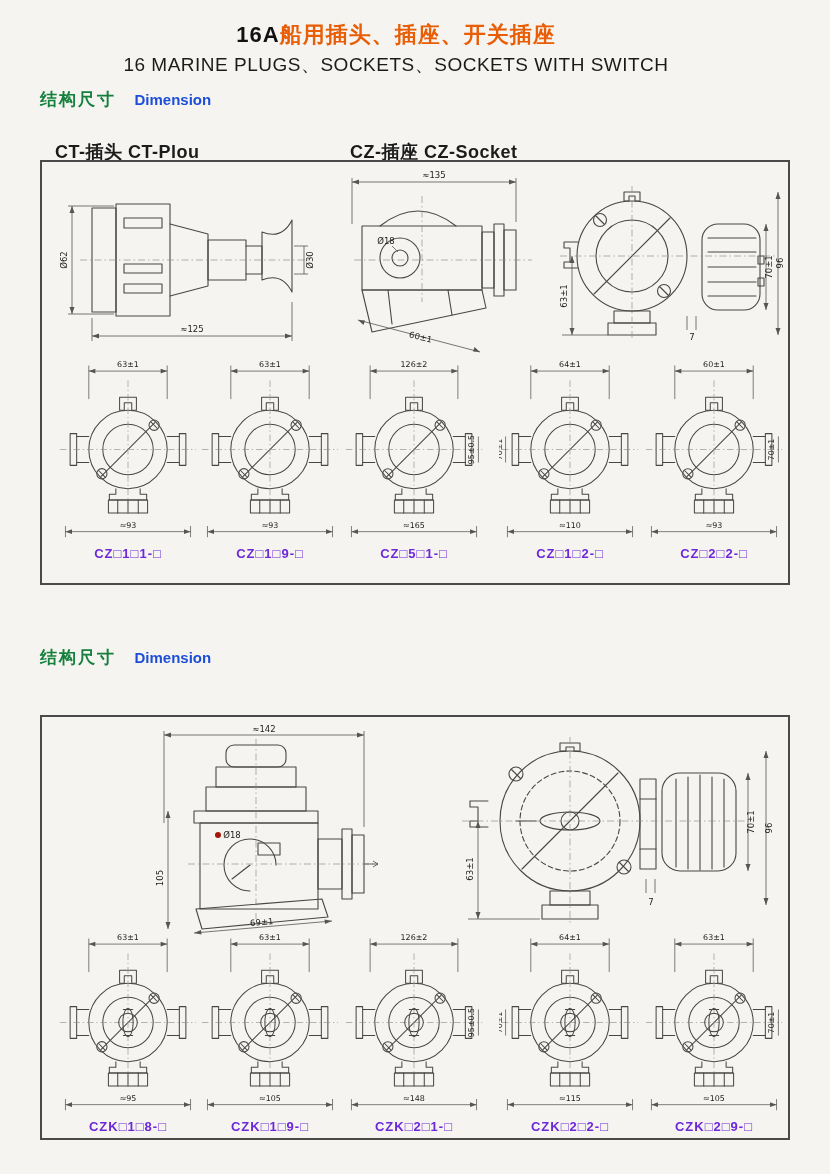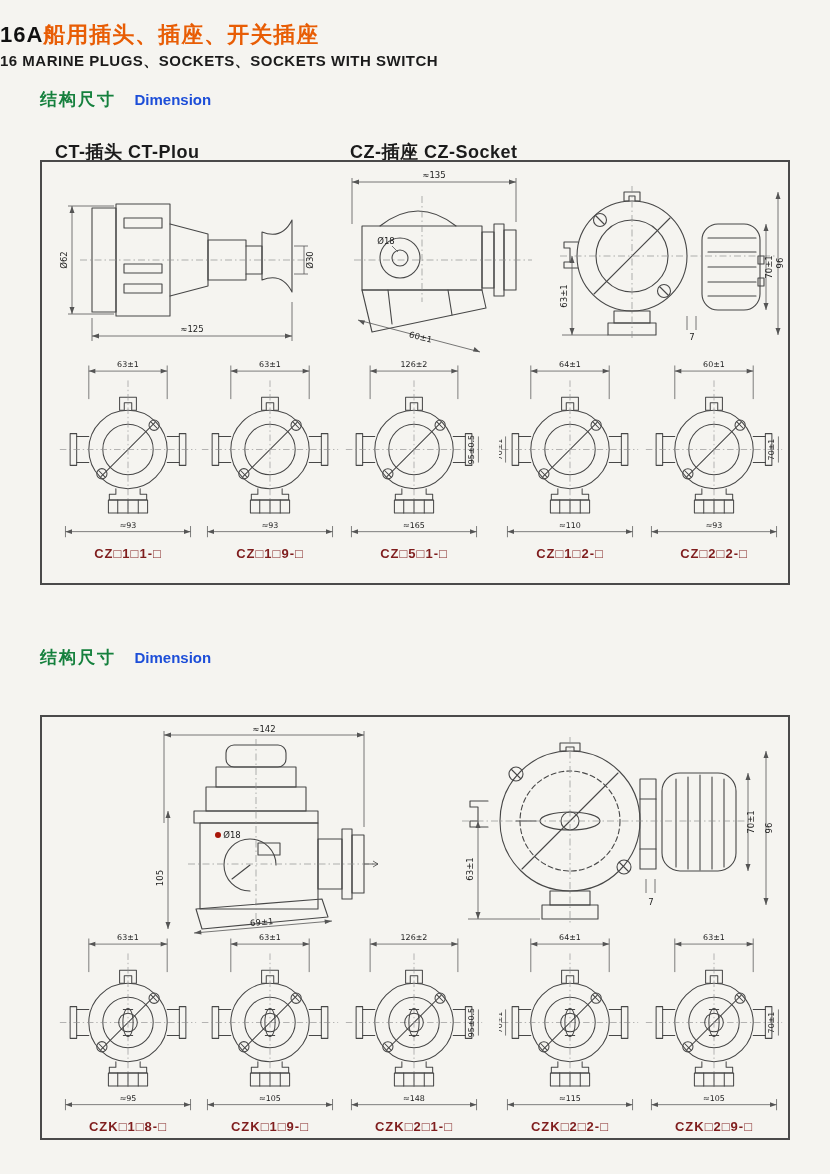--- a/index.html
+++ b/index.html
@@ -1,32 +1,32 @@
 <!DOCTYPE html>
 <html><head>
 <meta charset="utf-8">
 <style>
   *{margin:0;padding:0;box-sizing:border-box}
   html,body{background:#e9e8e4}
   .page{position:relative;width:830px;height:1174px;margin:0 auto;background:#f5f4f0;
         font-family:"Liberation Sans",sans-serif;color:#1b1b1b;overflow:hidden}
-  .title-block{position:absolute;top:20px;left:0;right:38px;text-align:left}
+  .title-block{position:absolute;top:20px;left:0;right:38px;text-align:center}
   .title-l1{font-size:22px;font-weight:bold;letter-spacing:1px;white-space:nowrap}
   .title-l1 .pfx{color:#111}
   .title-l1 .cn{color:#e85d05}
-  .title-l2{font-size:15px;font-weight:bold;letter-spacing:.5px;margin-top:2px;white-space:nowrap}
+  .title-l2{font-size:19px;font-weight:normal;letter-spacing:.5px;margin-top:2px;white-space:nowrap}
   .sec-heading{position:absolute;left:40px;font-weight:bold;white-space:nowrap}
   .sec-heading .cn{color:#15803d;font-size:17px;letter-spacing:2px}
   .sec-heading .en{color:#1d4ed8;font-size:15px;margin-left:14px}
   .sub-label{position:absolute;font-size:18px;font-weight:bold;letter-spacing:.5px;white-space:nowrap}
   .panel{position:absolute;left:40px;width:750px;height:425px;border:2px solid #4a4a4a;background:#f5f4f0}
   .abs{position:absolute}
   .variant{position:absolute;text-align:center}
   .variant svg{display:block;margin:0 auto}
-  .model{font-size:13px;font-weight:bold;letter-spacing:1px;margin-top:5px;white-space:nowrap;color:#7f1d1d}
+  .model{font-size:13px;font-weight:bold;letter-spacing:1px;margin-top:5px;white-space:nowrap;color:#6d28d9}
   svg .ln{stroke:#474747;stroke-width:1.1;fill:none;stroke-linejoin:round;stroke-linecap:round}
   svg .ln2{stroke:#474747;stroke-width:.8;fill:none}
   svg .cl{stroke:#909090;stroke-width:.7;fill:none;stroke-dasharray:7 3 1.5 3}
   svg .dim{stroke:#555;stroke-width:.8;fill:none}
   svg .ah{fill:#555;stroke:none}
   svg text{font-family:"DejaVu Sans",sans-serif;font-size:8.5px;fill:#222;stroke:none}
   .reddot{fill:#a81608;stroke:none}
 </style>
 </head>
 <body>

